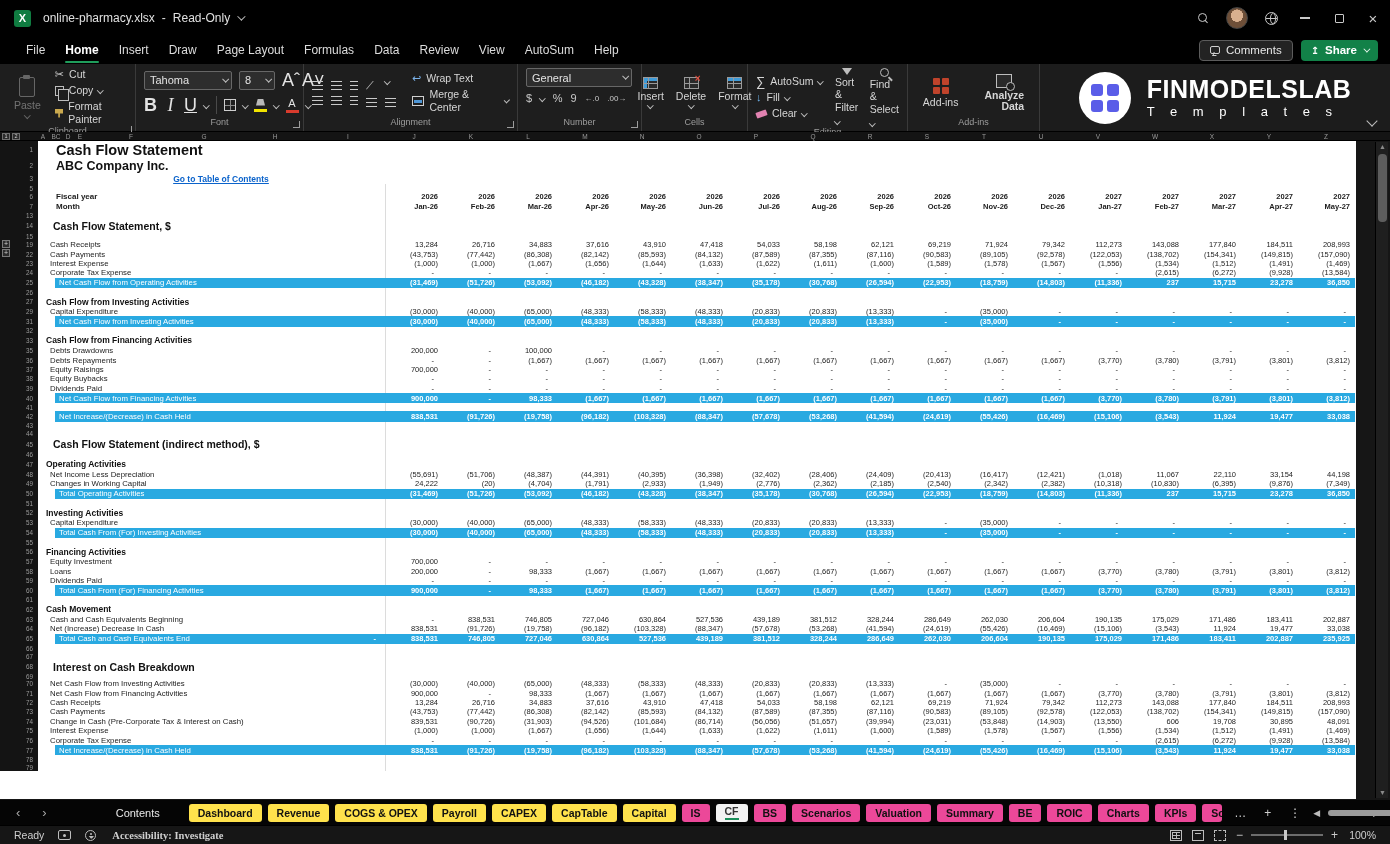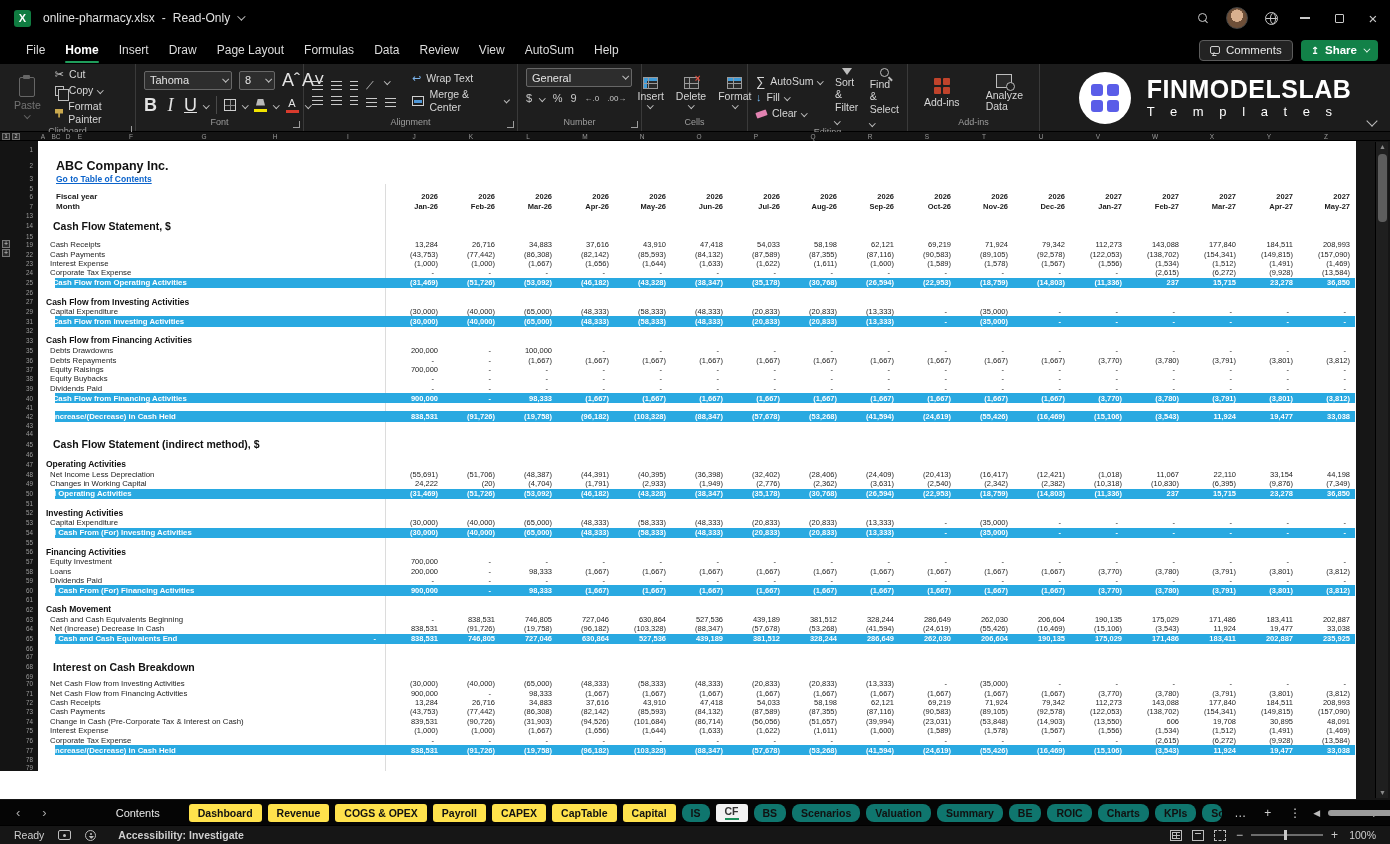--- a/index.html
+++ b/index.html
@@ -133,63 +133,63 @@
   .cell { width:57px; flex:none; text-align:right; padding-right:5px; color:#1c1c1c;
     font-size:7.5px; display:flex; align-items:center; justify-content:flex-end; }
   .cell.dash { padding-right:9px; }
   .fillrest { flex:1; }
   .pre { position:absolute; right:10px; font-size:7.5px; color:#fff; font-weight:bold; }
 
   .r-title { height:17px; } .r-title .lbl { border-right:none; }
   .r-title .lbl-t { margin-left:18px; font-size:14.5px; font-weight:bold; color:#111; }
   .r-subtitle { height:15px; } .r-subtitle .lbl { border-right:none; }
   .r-subtitle .lbl-t { margin-left:18px; font-size:12.5px; font-weight:bold; color:#111; }
-  .r-link { height:11px; } .r-link .lbl { border-right:none; }
+  .r-link { height:11px; } .r-link .lbl { border-right:none;justify-content:center; }
   .r-link .lbl-t { margin-left:18px; font-size:8.5px; font-weight:bold; color:#0b63cb; text-decoration:underline; }
   .r-spacer { height:8px; } .r-spacer-sm { height:6px; }
   .r-years,.r-months { height:9.5px; }
   .r-years .lbl-t,.r-months .lbl-t { margin-left:18px; font-size:8px; font-weight:bold; }
   .r-years .cell,.r-months .cell { font-weight:bold; font-size:7.5px; }
   .r-h1 { height:13px; } .r-h1 .lbl-t { margin-left:15px; font-size:10.5px; font-weight:bold; color:#111; }
   .r-h2 { height:11px; } .r-h2 .lbl-t { margin-left:8px; font-size:8.5px; font-weight:bold; color:#111; }
   .r-data { height:9.4px; } .r-data .lbl-t { margin-left:12px; font-size:7.8px; }
   .r-total { height:10.5px; }
   .r-total .lbl { background:linear-gradient(to right,#fff 0 17px,#29a9e1 17px); border-right:none; }
-  .r-total .lbl-t { font-size:7.8px; font-weight:bold; color:#fff; }
+  .r-total .lbl-t { margin-left:21px; font-size:7.8px; font-weight:normal; color:#fff; }
   .r-total .cell { background:#29a9e1; color:#fff; font-weight:bold; }
 
   .vscroll { position:absolute; right:2px; top:10px; width:13px; height:656px; background:#1f1f1f; border-left:1px solid #000; }
   .vs-up { width:13px; height:10px; color:#8a8a8a; font-size:7px; text-align:center; line-height:10px; }
   .vs-thumb { margin:2px 2px; width:9px; height:68px; background:#5d5d5d; border-radius:4px; }
   .vs-down { position:absolute; bottom:0; width:13px; height:10px; color:#8a8a8a; font-size:7px; text-align:center; line-height:10px; }
 
   
   .tabbar { height:25px; background:#050505; display:flex; align-items:center; gap:6px; padding:0 8px; position:relative; }
   .tab-nav { color:#a9a9a9; font-size:13px; padding:0 8px; }
   .tab { height:18px; display:flex; align-items:center; padding:0 9px; border-radius:3px;
     font-size:10.5px; color:#111; font-weight:bold; flex:none; }
   .tab.plain { background:transparent; color:#e8e8e8; font-weight:normal; font-size:11px; margin:0 14px 0 46px; }
   .tab.yellow { background:#ffe24c; }
-  .tab.blue { background:#0f766e;border-radius:8px; }
+  .tab.blue { background:#ec4899; }
   .tab.active { background:#f2f2f2; color:#333; }
   .tab.active .tab-t { border-bottom:2px solid #1a8f5a; padding-bottom:1px; }
   .tab.clipped { max-width:20px; overflow:hidden; padding-right:0; }
   .tab-extra { color:#cfcfcf; font-size:12px; padding:0 6px; }
   .hscroll { display:flex; align-items:center; flex:1; gap:4px; }
   .hs-arrow { color:#bdbdbd; font-size:9px; }
   .hs-track { flex:1; height:9px; position:relative; }
   .hs-thumb { position:absolute; left:4px; top:1.5px; width:78px; height:6px; background:#9b9b9b; border-radius:3px; }
   .hs-right { color:#bdbdbd; font-size:9px; padding-right:2px; }
 
   
   .statusbar { height:19px; background:#161616; border-top:1px solid #000; display:flex; align-items:center;
     color:#cfcfcf; font-size:10.5px; padding:0 14px; gap:14px; }
   .rec-ic { width:13px; height:10px; border:1.2px solid #bdbdbd; border-radius:2px; position:relative; }
   .rec-ic::after { content:""; position:absolute; left:4px; top:2.5px; width:3px; height:3px; border-radius:50%; background:#bdbdbd; }
-  .acc-wrap { display:flex; align-items:center; gap:22px; font-weight:bold; }
+  .acc-wrap { display:flex; align-items:center; gap:16px; font-weight:bold;font-family:Liberation Serif, serif; }
   .acc-ic { width:11px; height:11px; border:1.2px solid #bdbdbd; border-radius:50%; position:relative; }
   .acc-ic::before { content:""; position:absolute; left:4px; top:2px; width:2px; height:2px; border-radius:50%; background:#bdbdbd; }
   .acc-ic::after { content:""; position:absolute; left:2px; top:5px; width:6px; height:3px; background:#bdbdbd; clip-path:polygon(0 0,100% 0,60% 100%,40% 100%); }
   .sb-right { margin-left:auto; display:flex; align-items:center; gap:10px; }
   .view-ic { width:12px; height:11px; border:1.2px solid #bdbdbd; position:relative; }
   .view-ic.grid::before { content:""; position:absolute; inset:1px; background:
     repeating-linear-gradient(90deg,#bdbdbd 0 1px,transparent 1px 4px),
     repeating-linear-gradient(#bdbdbd 0 1px,transparent 1px 3px); }
   .view-ic.layout::before { content:""; position:absolute; left:2px; right:2px; top:2px; height:1.4px; background:#bdbdbd; }
   .view-ic.break { border-style:dashed; }
@@ -443,21 +443,21 @@
           <span class="addins-ic">
               <span></span>
               <span></span>
               <span></span>
               <span></span>
             </span>
           <span>Add-ins</span>
         </div>
         <div class="big-btn">
           <span class="analyze-ic"></span>
-          <span style="line-height:11px; text-align:left;"><span>Analyze</span><br><span>Data</span></span>
+          <span style="line-height:11px; text-align:right;font-weight:bold;"><span>Analyze</span><br><span>Data</span></span>
         </div>
       </div>
       <div class="rg-label"><span>Add-ins</span></div>
     </div>
 
     <div class="brand">
       <div class="brand-circle">
         <div class="brand-grid">
             <span></span>
             <span></span>
@@ -499,20 +499,23 @@
         <span class="cl" style="left: 1041px;">U</span>
         <span class="cl" style="left: 1098px;">V</span>
         <span class="cl" style="left: 1155px;">W</span>
         <span class="cl" style="left: 1212px;">X</span>
         <span class="cl" style="left: 1269px;">Y</span>
         <span class="cl" style="left: 1326px;">Z</span>
       </div>
     <div class="sheet-body">
         <div class="row r-title">
           <div class="rn">1</div>
+          <div class="lbl">
+            <span class="lbl-t">Cash Flow Statement</span>
+          </div>
           <div class="fillrest"></div>
         </div>
         <div class="row r-subtitle">
           <div class="rn">2</div>
           <div class="lbl">
             <span class="lbl-t">ABC Company Inc.</span>
           </div>
           <div class="fillrest"></div>
         </div>
         <div class="row r-link">
@@ -1019,21 +1022,21 @@
             <span class="lbl-t">Changes in Working Capital</span>
           </div>
           <div class="cell">24,222</div>
           <div class="cell">(20)</div>
           <div class="cell">(4,704)</div>
           <div class="cell">(1,791)</div>
           <div class="cell">(2,933)</div>
           <div class="cell">(1,949)</div>
           <div class="cell">(2,776)</div>
           <div class="cell">(2,362)</div>
-          <div class="cell">(3,631)</div>
+          <div class="cell">(2,185)</div>
           <div class="cell">(2,540)</div>
           <div class="cell">(2,342)</div>
           <div class="cell">(2,382)</div>
           <div class="cell">(10,318)</div>
           <div class="cell">(10,830)</div>
           <div class="cell">(6,395)</div>
           <div class="cell">(9,876)</div>
           <div class="cell">(7,349)</div>
         </div>
         <div class="row r-total">

